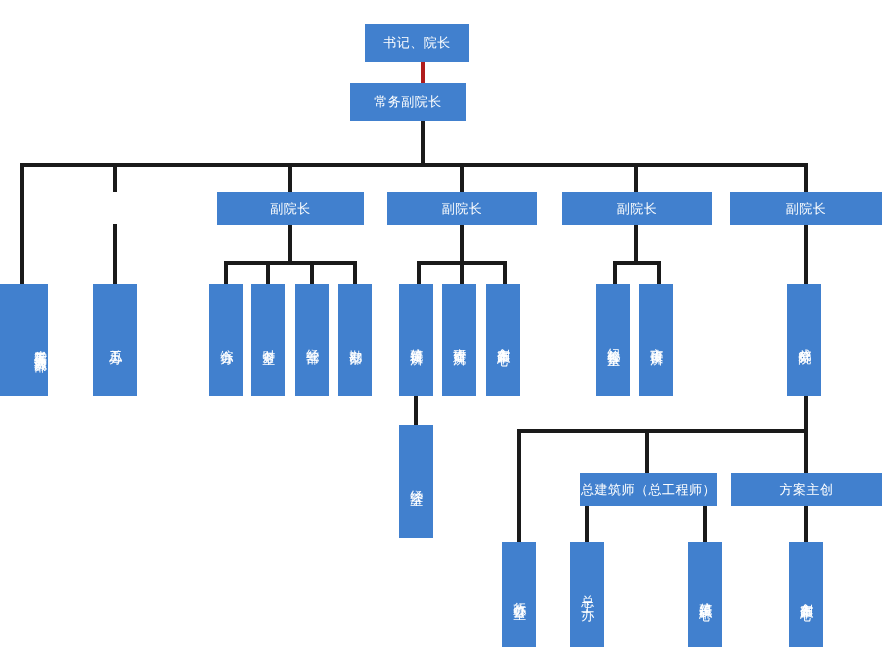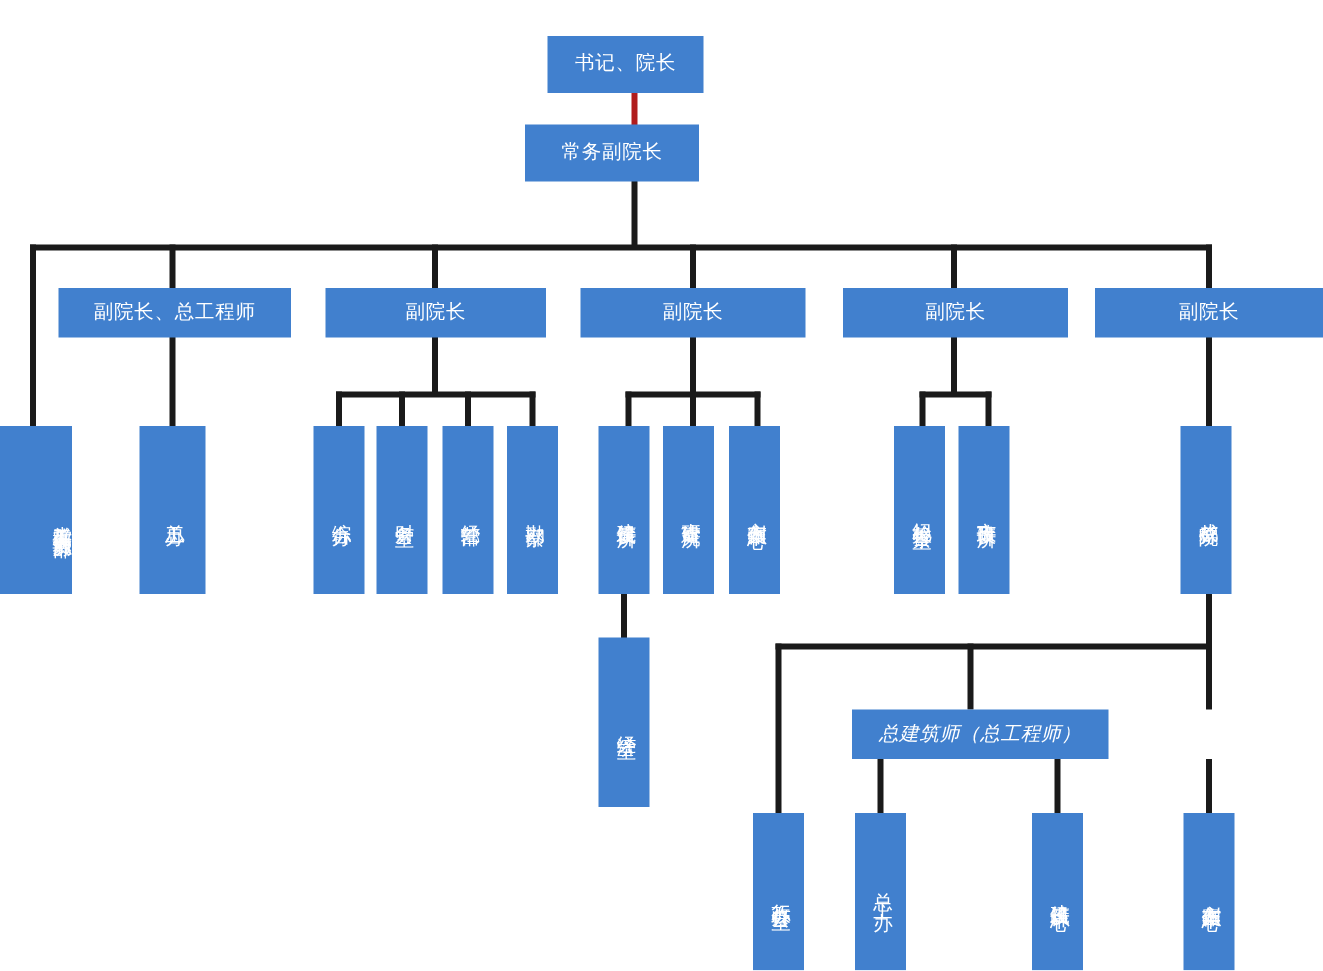--- a/index.html
+++ b/index.html
@@ -110,21 +110,20 @@
 
   <div class="link" style="left:585px; top:506px; width:4px; height:37px;"></div>
   <div class="link" style="left:703px; top:506px; width:4px; height:37px;"></div>
 
   <div class="link" style="left:804px; top:506px; width:4px; height:37px;"></div>
 
   <div class="node" style="left:365px; top:0px; width:104px; height:38px;margin-top:24px;">书记、院长</div>
 
   <div class="node" style="left:350px; top:83px; width:116px; height:38px;">常务副院长</div>
 
-  <div class="node" style="left:39px; top:192px; width:155px; height:33px;">副院长、总工程师</div>
 
   <div class="node" style="left:217px; top:192px; width:147px; height:33px;">副院长</div>
 
   <div class="node" style="left:387px; top:192px; width:150px; height:33px;">副院长</div>
 
   <div class="node" style="left:562px; top:192px; width:150px; height:33px;">副院长</div>
 
   <div class="node" style="left:730px; top:192px; width:152px; height:33px;">副院长</div>
 
   <div class="node vert two-col" style="left:0px; top:284px; width:48px; height:112px;">
@@ -173,22 +172,23 @@
   </div>
 
   <div class="node vert" style="left:787px; top:284px; width:34px; height:112px;">
     <span class="vtext">成都分院</span>
   </div>
 
   <div class="node vert" style="left:399px; top:425px; width:34px; height:113px;">
     <span class="vtext">经济室</span>
   </div>
 
-  <div class="node" style="left:568px; top:473px; width:171px; height:33px;font-style:italic;">总建筑师（总工程师）</div>
-
+  <div class="node" style="left:580px; top:473px; width:137px; height:33px;">总建筑师（总工程师）</div>
+
+  <div class="node" style="left:731px; top:473px; width:151px; height:33px;">方案主创</div>
 
   <div class="node vert" style="left:502px; top:542px; width:34px; height:105px;">
     <span class="vtext">行政办公室</span>
   </div>
 
   <div class="node vert spaced" style="left:570px; top:542px; width:34px; height:105px;">
     <span class="vtext">总工办</span>
   </div>
 
   <div class="node vert" style="left:688px; top:542px; width:34px; height:105px;">

